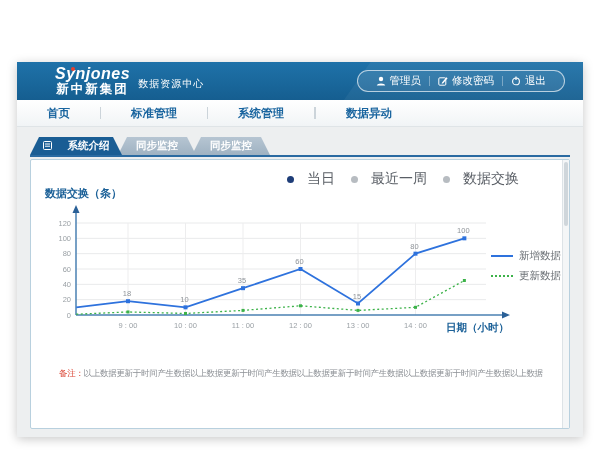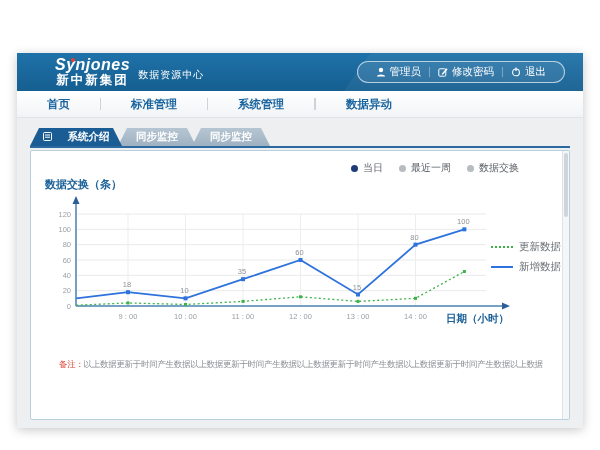--- a/index.html
+++ b/index.html
@@ -1,17 +1,17 @@
 <!DOCTYPE html>
 <html><head>
 <meta charset="utf-8">
 <style>
   * { margin:0; padding:0; box-sizing:border-box; }
   html,body { width:600px; height:450px; background:#ffffff; font-family:"Liberation Sans", sans-serif; overflow:hidden; }
-  .window { position:absolute; left:17px; top:53px; width:566px; height:375px; box-shadow:0 2px 10px rgba(0,0,0,0.22); background:#edeff0; }
+  .window { position:absolute; left:17px; top:62px; width:566px; height:375px; box-shadow:0 2px 10px rgba(0,0,0,0.22); background:#edeff0; }
 
   
   .header { position:relative; height:38px; background:linear-gradient(180deg,#1f72a9,#155e90); overflow:hidden; display:flex; align-items:center; }
   .header .swoosh { position:absolute; right:-30px; top:-20px; width:260px; height:90px; background:rgba(255,255,255,0.05); transform:skewX(-35deg); }
   .logo { position:relative; margin-left:38px; color:#fff; text-align:center; line-height:1.05; }
   .logo .en { font-size:16px; font-weight:bold; font-style:italic; letter-spacing:0.5px; display:block; }
   .logo .dot { position:absolute; left:16px; top:1px; width:4px; height:4px; border-radius:50%; background:#e8402e; }
   .logo .cn { font-size:12.5px; font-weight:bold; letter-spacing:2px; display:block; }
   .app-title { color:#fff; font-size:10px; margin-left:8px; margin-top:6px; letter-spacing:1px; }
   .user-pill { position:absolute; right:18px; top:8px; height:22px; display:flex; align-items:center; gap:0;
@@ -32,21 +32,21 @@
          clip-path:polygon(9px 0, calc(100% - 9px) 0, 100% 100%, 0 100%); margin-right:-4px; cursor:pointer; white-space:nowrap; }
   .tab.active { background:#1a5d94; width:92px; z-index:2; }
   .tab.inactive { background:linear-gradient(180deg,#b6c5d2,#9fb2c2); width:78px; z-index:1; }
 
   .panel { position:absolute; left:13px; right:13px; top:32px; bottom:8px; background:#ffffff; border:1px solid #b8d0de; border-radius:2px; }
 
   .radio-group { position:absolute; right:50px; top:10px; display:flex; align-items:center; gap:16px; }
   .radio-item { display:flex; align-items:center; gap:5px; cursor:pointer; }
   .radio-dot { width:7px; height:7px; border-radius:50%; background:#b7bcc1; }
   .radio-dot.selected { background:#1e3d78; }
-  .radio-label { font-size:10px; color:#5a5f66; white-space:nowrap; }
+  .radio-label { font-size:14px; color:#5a5f66; white-space:nowrap;margin-left:8px; }
 
   .y-axis-title { position:absolute; left:14px; top:26px; font-size:11px; font-weight:bold; color:#1c6198; white-space:nowrap; }
 
   .chart-wrap { position:absolute; left:25px; top:43px; width:480px; height:148px; }
   svg text { font-family:"Liberation Sans", sans-serif; }
 
   .chart-legend { position:absolute; left:460px; top:86px; width:90px; }
   .legend-row { display:flex; align-items:center; gap:6px; height:20px; }
   .legend-line { width:22px; height:0; }
   .legend-line.solid { border-top:2px solid #2e72dd; }
@@ -210,27 +210,27 @@
             <rect x="243" y="101.3" width="3" height="3" fill="#3cb249"></rect>
             <rect x="300.5" y="105.9" width="3" height="3" fill="#3cb249"></rect>
             <rect x="358" y="102.83333333333333" width="3" height="3" fill="#3cb249"></rect>
             <rect x="406.875" y="76" width="3" height="3" fill="#3cb249"></rect>
             <text x="453" y="128" text-anchor="end" fill="#1c6198" font-size="10.5" font-weight="bold">日期（小时）</text>
           </svg>
       </div>
 
       <div class="chart-legend">
         <div class="legend-row">
+          <span class="legend-line solid"></span>
+          <span class="legend-label">新增数据</span>
+        </div>
+        <div class="legend-row">
           <span class="legend-line dotted"></span>
           <span class="legend-label">更新数据</span>
         </div>
-        <div class="legend-row">
-          <span class="legend-line solid"></span>
-          <span class="legend-label">新增数据</span>
-        </div>
       </div>
 
       <div class="note">
         <span class="red">备注：</span><span>以上数据更新于时间产生数据以上数据更新于时间产生数据以上数据更新于时间产生数据以上数据更新于时间产生数据以上数据更新于</span>
       </div>
 
       <div class="scrollbar">
         <div class="thumb"></div>
       </div>
 

